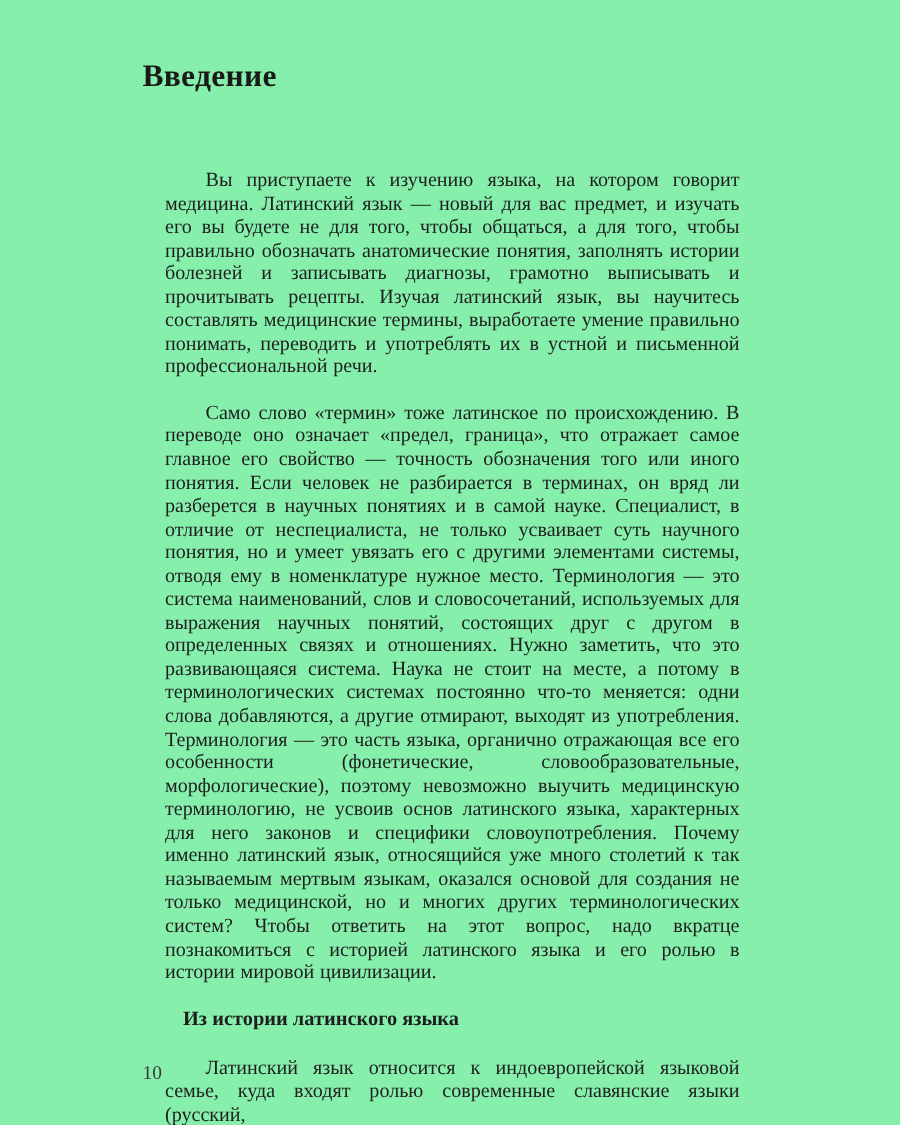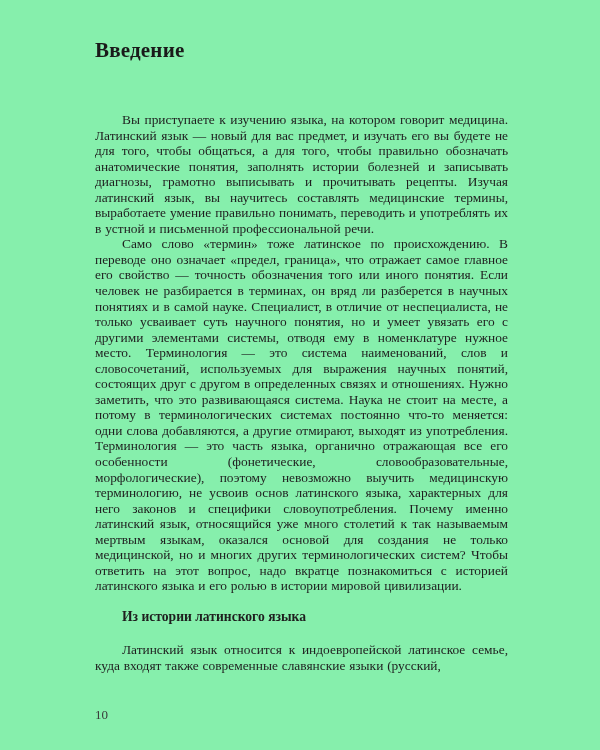--- a/index.html
+++ b/index.html
@@ -30,21 +30,21 @@
     letter-spacing: 0.2px;
     color: #1a1a1a;
   }
   .salutation {
     text-align: center;
     font-style: italic;
     font-size: 14px;
     margin: 0 0 8px 0;
   }
   .body-para {
-    margin: 0;
+    margin: 15px;
     font-size: 13.4px;
     line-height: 15.55px;
     text-align: justify;
     text-indent: 27px;
     word-spacing: 0.5px;
   }
   .bold-term {
     font-weight: normal;
   }
   .section-subheading {
@@ -69,18 +69,18 @@
 
     <h1 class="chapter-title">Введение</h1>
 
 
     <p class="body-para">Вы приступаете к изучению языка, на котором говорит медицина. Латинский язык — новый для вас предмет, и изучать его вы будете не для того, чтобы общаться, а для того, чтобы правильно обозначать анатомические понятия, заполнять истории болезней и записывать диагнозы, грамотно выписывать и прочитывать рецепты. Изучая латинский язык, вы научитесь составлять медицинские термины, выработаете умение правильно понимать, переводить и употреблять их в устной и письменной профессиональной речи.</p>
 
     <p class="body-para"><span>Само слово «термин» тоже латинское по происхождению. В переводе оно означает «предел, граница», что отражает самое главное его свойство — точность обозначения того или иного понятия. Если человек не разбирается в терминах, он вряд ли разберется в научных понятиях и в самой науке. Специалист, в отличие от неспециалиста, не только усваивает суть научного понятия, но и умеет увязать его с другими элементами системы, отводя ему в номенклатуре нужное место. </span><span class="bold-term">Терминология</span><span> — это система наименований, слов и словосочетаний, используемых для выражения научных понятий, состоящих друг с другом в определенных связях и отношениях. Нужно заметить, что это развивающаяся система. Наука не стоит на месте, а потому в терминологических системах постоянно что-то меняется: одни слова добавляются, а другие отмирают, выходят из употребления. Терминология — это часть языка, органично отражающая все его особенности (фонетические, словообразовательные, морфологические), поэтому невозможно выучить медицинскую терминологию, не усвоив основ латинского языка, характерных для него законов и специфики словоупотребления. Почему именно латинский язык, относящийся уже много столетий к так называемым мертвым языкам, оказался основой для создания не только медицинской, но и многих других терминологических систем? Чтобы ответить на этот вопрос, надо вкратце познакомиться с историей латинского языка и его ролью в истории мировой цивилизации.</span></p>
 
     <h2 class="section-subheading">Из истории латинского языка</h2>
 
-    <p class="body-para">Латинский язык относится к индоевропейской латинское семье, куда входят также современные славянские языки (русский,</p>
+    <p class="body-para">Латинский язык относится к индоевропейской языковой семье, куда входят ролью современные славянские языки (русский,</p>
 
   </div>
 
   <div class="page-number">10</div>
 </div>
 
 </body></html>

